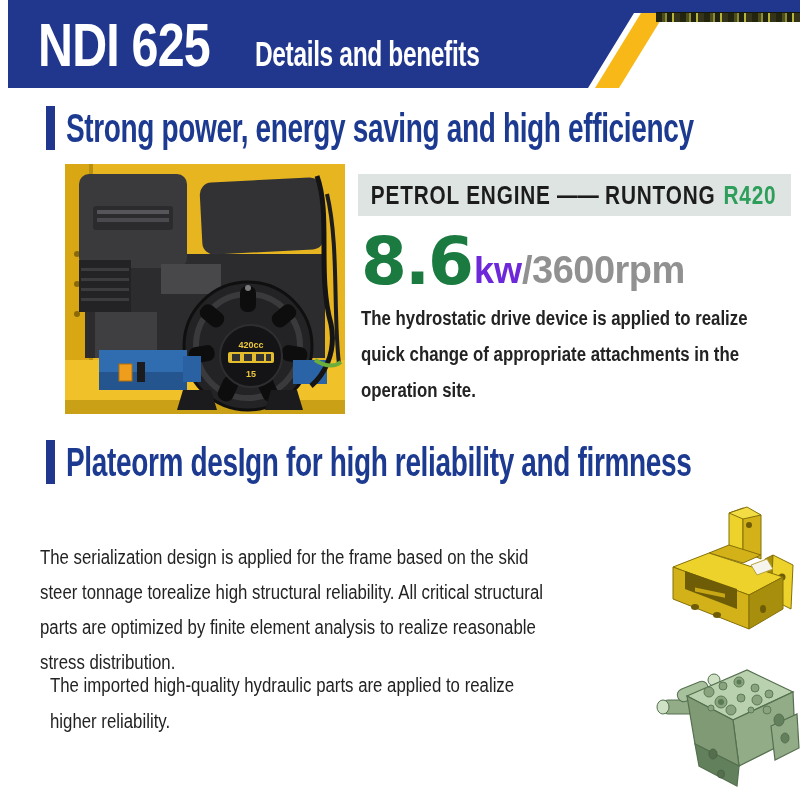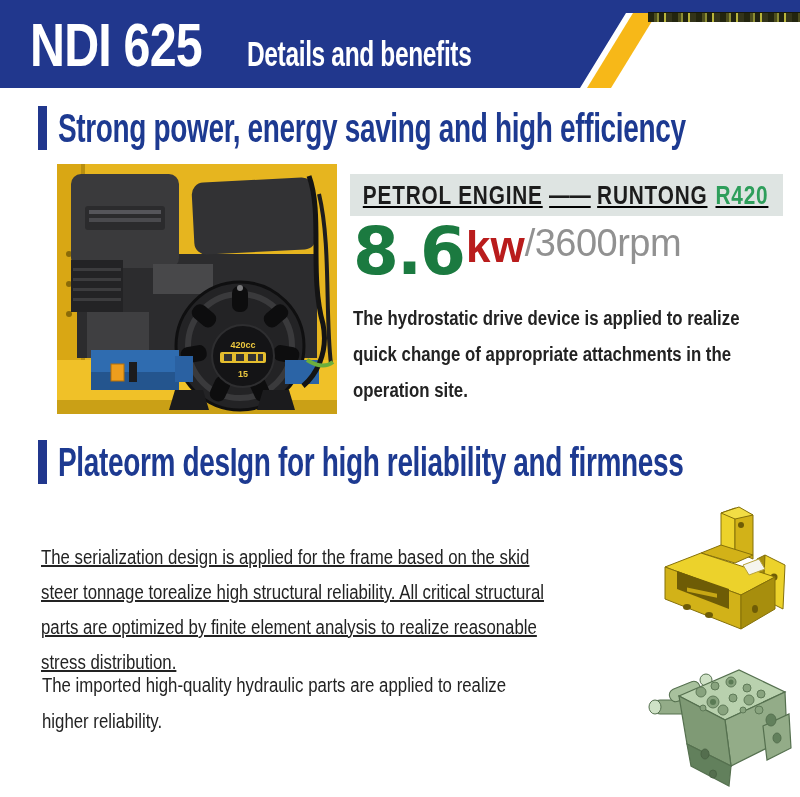--- a/index.html
+++ b/index.html
@@ -1,17 +1,17 @@
 <!DOCTYPE html>
 <html><head>
 <meta charset="utf-8">
 <style>
   html,body{margin:0;padding:0;}
   body{width:800px;height:797px;background:#ffffff;font-family:"Liberation Sans",sans-serif;overflow:hidden;}
-  .page{position:relative;width:732px;height:797px;background:#fff;}
+  .page{position:relative;width:732px;height:797px;background:#fff;margin-left:8px;}
 
   
   .banner{position:absolute;left:0;top:0;width:800px;height:88px;}
   .banner-blue{position:absolute;left:0;top:0;width:800px;height:88px;background:#21378d;
     clip-path:polygon(0 0,800px 0,800px 13px,626px 13px,580px 88px,0 88px);}
   .banner-yellow{position:absolute;left:0;top:0;width:800px;height:88px;background:#f7b818;
     clip-path:polygon(633px 13px,657px 13px,611px 88px,587px 88px);}
   .photo-strip{position:absolute;left:648px;top:12px;width:152px;height:9px;
     background:repeating-linear-gradient(90deg,#23250f 0 6px,#4c4d1e 6px 9px,#8b8c33 9px 11px,#202210 11px 16px,#b8b43c 16px 18px,#33341a 18px 24px);
     border-top:1px solid #15160a;}
@@ -22,38 +22,38 @@
 
   
   .sec-head{position:absolute;left:38px;display:flex;align-items:center;}
   .sec-head .bar{width:9px;height:44px;background:#21378d;margin-right:11px;flex:0 0 auto;}
   .sec-head .txt{color:#1d3a91;font-size:40px;font-weight:800;white-space:nowrap;
     transform:scaleX(0.70);transform-origin:0 50%;letter-spacing:-0.5px;line-height:44px;}
   #h1{top:106px;} #h2{top:440px;}
 
   
   .engine-bar{position:absolute;left:350px;top:174px;width:433px;height:42px;background:#dee4e2;
-    display:flex;align-items:center;text-decoration:underline;}
+    display:flex;align-items:center;}
   .engine-bar .row{display:flex;align-items:center;white-space:nowrap;
     transform:scaleX(0.80);transform-origin:0 50%;padding-left:16px;font-size:26px;font-weight:700;}
   .engine-bar .lbl{color:#1c1c1c;letter-spacing:1px;}
   .engine-bar .dash{color:#1b1b1b;margin:0 8px;letter-spacing:0;}
   .engine-bar .brand2{color:#1c1c1c;letter-spacing:1px;}
   .engine-bar .model{color:#2e9e5b;margin-left:10px;letter-spacing:1px;}
 
-  .power{position:absolute;left:353px;top:222px;display:flex;align-items:flex-start;white-space:nowrap;}
+  .power{position:absolute;left:353px;top:232px;display:flex;align-items:flex-end;white-space:nowrap;}
   .power .val{color:#1b7a40;font-size:66px;font-weight:800;letter-spacing:-2px;line-height:60px;font-family:"DejaVu Sans","Liberation Sans",sans-serif;}
-  .power .unit{color:#b91c1c;font-size:44px;font-weight:800;margin-left:2px;}
-  .power .rpm{color:#919191;font-size:38px;font-weight:400;letter-spacing:-0.5px;}
+  .power .unit{color:#6d28d9;font-size:36px;font-weight:800;margin-left:2px;}
+  .power .rpm{color:#919191;font-size:38px;font-weight:700;letter-spacing:-0.5px;}
 
   
   .para{position:absolute;color:#232323;}
   .para .ln{white-space:nowrap;transform:scaleX(0.84);transform-origin:0 50%;font-size:20px;}
   #para1{left:353px;top:300px;font-weight:bold;} #para1 .ln{line-height:36px;}
-  #paraA{left:41px;top:540px;text-decoration:underline;}  #paraA .ln{line-height:35px;}
+  #paraA{left:32px;top:540px;}  #paraA .ln{line-height:35px;}
   #paraB{left:42px;top:667px;}  #paraB .ln{line-height:36px;}
 
   
   .img-abs{position:absolute;text-decoration:underline;}
   #engine-photo{left:57px;top:164px;}
   #frame-render{left:657px;top:505px;}
   #valve-render{left:643px;top:658px;}
   svg text{font-family:"Liberation Sans",sans-serif;}
 </style>
 </head>

